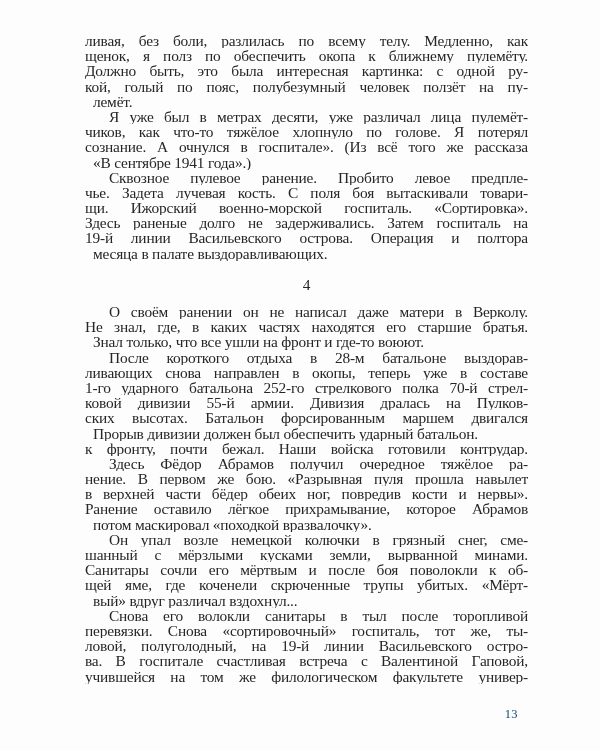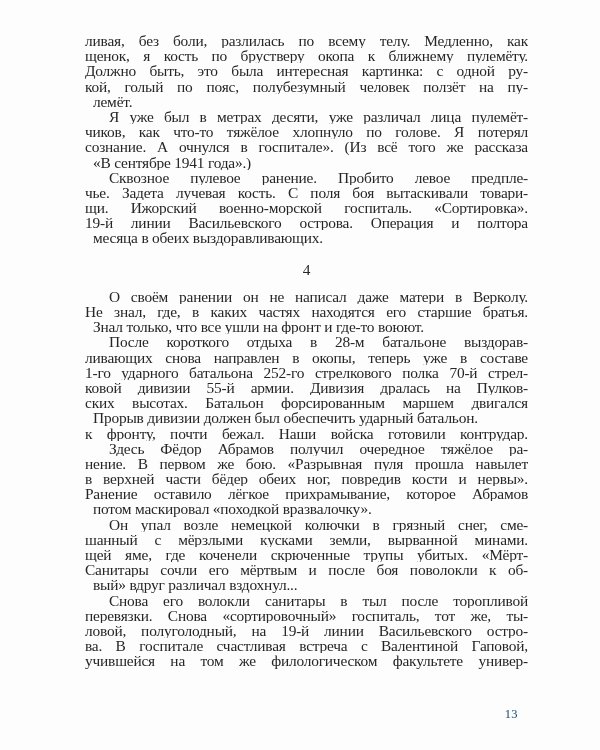--- a/index.html
+++ b/index.html
@@ -62,37 +62,38 @@
     color: #0c4a6e;
   }
 </style>
 </head>
 <body>
 
 <div class="page">
   <div class="text-block" id="text-block">
       <div class="paragraph">
         <div class="line">ливая, без боли, разлилась по всему телу. Медленно, как</div>
-        <div class="line">щенок, я кость по брустверу окопа к ближнему пулемёту.</div>
+        <div class="line">щенок, я полз по обеспечить окопа к ближнему пулемёту.</div>
         <div class="line">Должно быть, это была интересная картинка: с одной ру-</div>
         <div class="line">кой, голый по пояс, полубезумный человек ползёт на пу-</div>
         <div class="line last">лемёт.</div>
       </div>
       <div class="paragraph">
         <div class="line indent">Я уже был в метрах десяти, уже различал лица пулемёт-</div>
         <div class="line">чиков, как что-то тяжёлое хлопнуло по голове. Я потерял</div>
         <div class="line">сознание. А очнулся в госпитале». (Из всё того же рассказа</div>
         <div class="line last">«В сентябре 1941 года».)</div>
       </div>
       <div class="paragraph">
         <div class="line indent">Сквозное пулевое ранение. Пробито левое предпле-</div>
         <div class="line">чье. Задета лучевая кость. С поля боя вытаскивали товари-</div>
         <div class="line">щи. Ижорский военно-морской госпиталь. «Сортировка».</div>
+        <div class="line">Здесь раненые долго не задерживались. Затем госпиталь на</div>
         <div class="line">19-й линии Васильевского острова. Операция и полтора</div>
-        <div class="line last">месяца в обеих выздоравливающих.</div>
+        <div class="line last">месяца в палате выздоравливающих.</div>
       </div>
       <div class="section-heading">4</div>
       <div class="paragraph">
         <div class="line indent">О своём ранении он не написал даже матери в Верколу.</div>
         <div class="line">Не знал, где, в каких частях находятся его старшие братья.</div>
         <div class="line last">Знал только, что все ушли на фронт и где-то воюют.</div>
       </div>
       <div class="paragraph">
         <div class="line indent">После короткого отдыха в 28-м батальоне выздорав-</div>
         <div class="line">ливающих снова направлен в окопы, теперь уже в составе</div>
@@ -105,22 +106,22 @@
       <div class="paragraph">
         <div class="line indent">Здесь Фёдор Абрамов получил очередное тяжёлое ра-</div>
         <div class="line">нение. В первом же бою. «Разрывная пуля прошла навылет</div>
         <div class="line">в верхней части бёдер обеих ног, повредив кости и нервы».</div>
         <div class="line">Ранение оставило лёгкое прихрамывание, которое Абрамов</div>
         <div class="line last">потом маскировал «походкой вразвалочку».</div>
       </div>
       <div class="paragraph">
         <div class="line indent">Он упал возле немецкой колючки в грязный снег, сме-</div>
         <div class="line">шанный с мёрзлыми кусками земли, вырванной минами.</div>
+        <div class="line">Санитары сочли его мёртвым и после боя поволокли к об-</div>
         <div class="line">щей яме, где коченели скрюченные трупы убитых. «Мёрт-</div>
-        <div class="line">Санитары сочли его мёртвым и после боя поволокли к об-</div>
         <div class="line last">вый» вдруг различал вздохнул...</div>
       </div>
       <div class="paragraph">
         <div class="line indent">Снова его волокли санитары в тыл после торопливой</div>
         <div class="line">перевязки. Снова «сортировочный» госпиталь, тот же, ты-</div>
         <div class="line">ловой, полуголодный, на 19-й линии Васильевского остро-</div>
         <div class="line">ва. В госпитале счастливая встреча с Валентиной Гаповой,</div>
         <div class="line">учившейся на том же филологическом факультете универ-</div>
       </div>
     </div>

